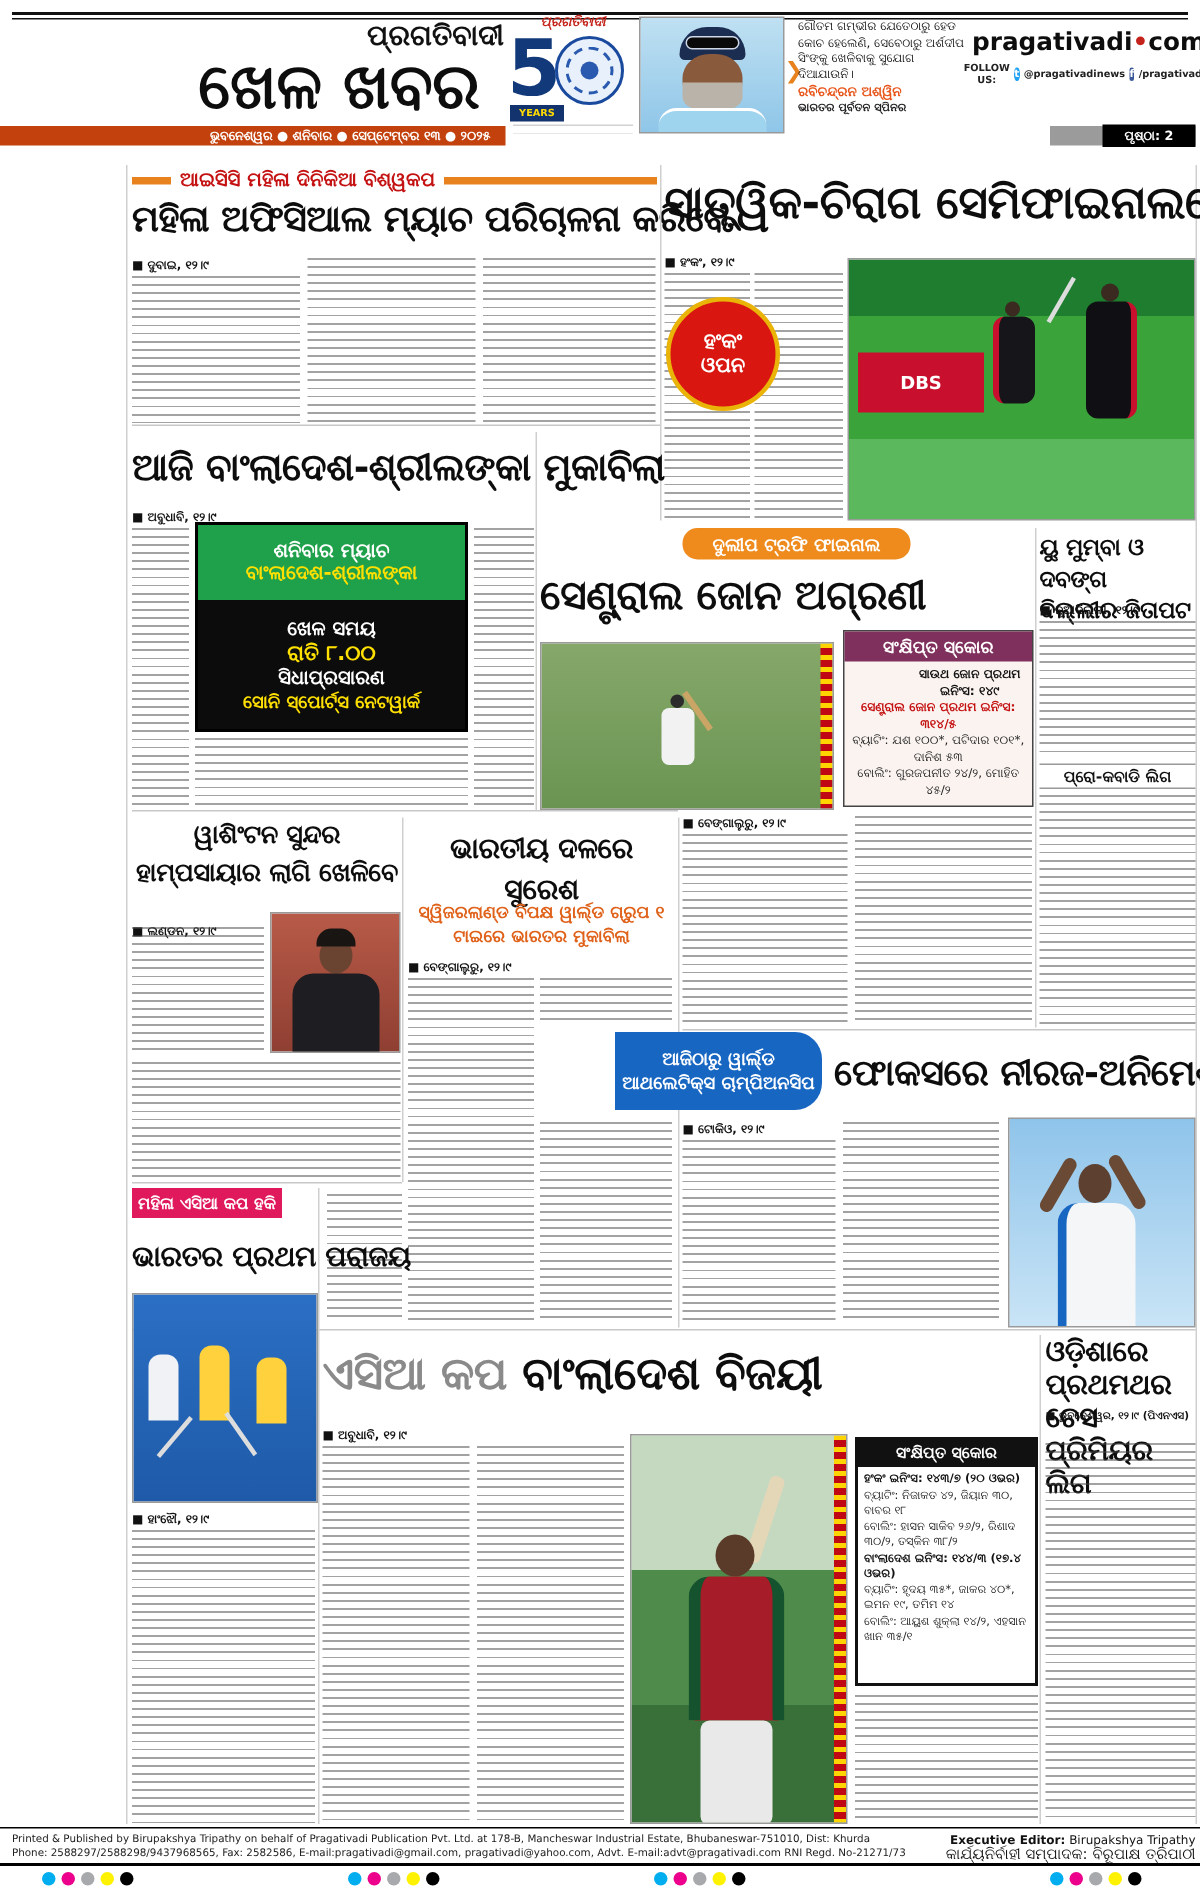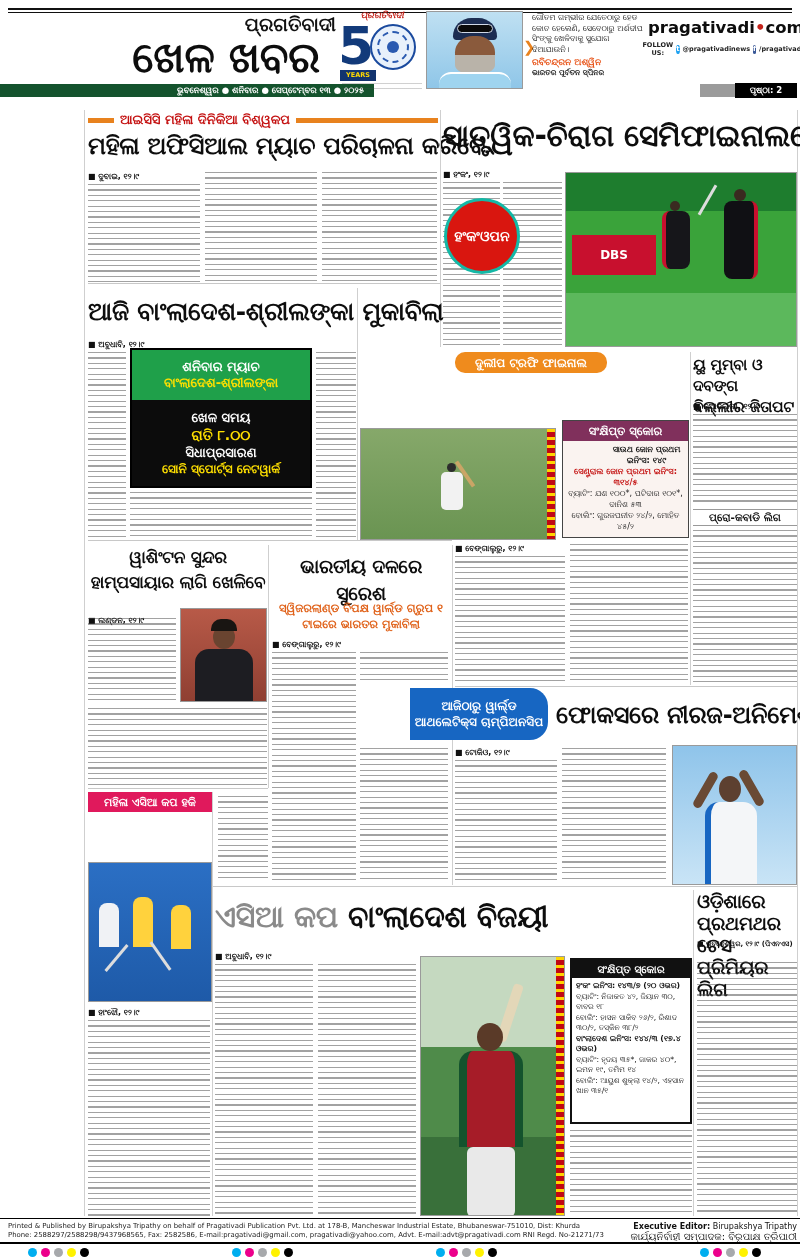--- a/index.html
+++ b/index.html
@@ -22,21 +22,21 @@
 <body>
 
 <div id="page">
 
   <div class="abs" style="left:8px;top:8px;width:784px;height:5px;border-top:2px solid #111;border-bottom:1px solid #111;"></div>
 
   <div class="abs" style="left:128px;top:13px;width:208px;text-align:right;font-size:19px;font-weight:900;color:#111;">ପ୍ରଗତିବାଦୀ</div>
 
   <div class="abs hl" style="left:112px;top:33px;width:228px;text-align:center;font-size:42px;line-height:50px;">ଖେଳ ଖବର</div>
 
-  <div class="abs" style="left:0;top:84px;width:374px;height:13px;background:#14532d;display:flex;align-items:center;justify-content:flex-end;padding-right:10px;">
+  <div class="abs" style="left:0;top:84px;width:337px;height:13px;background:#c2410c;display:flex;align-items:center;justify-content:flex-end;padding-right:10px;">
     <span style="color:#fff;font-size:8.5px;font-weight:700;">ଭୁବନେଶ୍ୱର ● ଶନିବାର ● ସେପ୍ଟେମ୍ବର ୧୩ ● ୨୦୨୫</span>
   </div>
   <div class="abs" style="left:700px;top:84px;width:97px;height:13px;background:#9b9b9b;"></div>
   <div class="abs" style="left:735px;top:83px;width:62px;height:15px;background:#000;color:#fff;font-size:8.5px;font-weight:700;display:flex;align-items:center;justify-content:center;">
     <span>ପୃଷ୍ଠା: 2</span>
   </div>
 
   <div class="abs" style="left:338px;top:10px;width:88px;height:78px;">
     <div style="text-align:center;color:#c4231b;font-size:9px;font-weight:700;font-style:italic;">ପ୍ରଗତିବାଦୀ</div>
     <div class="abs" style="left:0;top:8px;font-size:52px;font-weight:900;color:#123a7a;line-height:56px;">5</div>
@@ -91,21 +91,21 @@
   <div class="abs s" style="left:88px;top:184px;width:112px;height:98px;"></div>
   <div class="abs s" style="left:205px;top:172px;width:112px;height:110px;"></div>
   <div class="abs s" style="left:322px;top:172px;width:115px;height:110px;"></div>
   <div class="abs rule" style="left:88px;top:283px;width:352px;height:1px;"></div>
   <div class="abs vrule" style="left:440px;top:110px;height:237px;"></div>
 
   <div class="abs hl" style="left:443px;top:108px;width:354px;font-size:30px;line-height:56px;white-space:nowrap;">ସାତ୍ତ୍ୱିକ-ଚିରାଗ ସେମିଫାଇନାଲରେ</div>
   <div class="abs dl" style="left:443px;top:170px;width:120px;">■ ହଂକଂ, ୧୨।୯</div>
   <div class="abs s" style="left:443px;top:182px;width:57px;height:165px;"></div>
   <div class="abs s" style="left:503px;top:182px;width:59px;height:165px;"></div>
-  <div class="abs" style="left:444px;top:198px;width:76px;height:76px;border-radius:50%;background:#d9160f;border:3px solid #14b8a6;display:flex;flex-direction:row;align-items:center;justify-content:center;color:#fff;font-weight:900;">
+  <div class="abs" style="left:444px;top:198px;width:76px;height:76px;border-radius:50%;background:#d9160f;border:3px solid #eab308;display:flex;flex-direction:column;align-items:center;justify-content:center;color:#fff;font-weight:900;">
     <span style="font-size:14px;">ହଂକଂ</span>
     <span style="font-size:14px;">ଓପନ</span>
   </div>
   <div class="abs photo" style="left:565px;top:172px;width:232px;height:175px;background:linear-gradient(180deg,#1e7d2e 0 38px,#3aa33a 38px 120px,#5cb85c 120px);">
     <div class="abs" style="left:6px;top:62px;width:84px;height:40px;background:#c8102e;color:#fff;font-size:12px;font-weight:900;display:flex;align-items:center;justify-content:center;">
       <span>DBS</span>
     </div>
     <div class="abs" style="left:104px;top:28px;width:10px;height:10px;border-radius:50%;background:#3a2a20;"></div>
     <div class="abs" style="left:96px;top:38px;width:28px;height:58px;background:#16161a;border-radius:8px;border-left:4px solid #c8102e;"></div>
     <div class="abs" style="left:168px;top:16px;width:12px;height:12px;border-radius:50%;background:#3a2a20;"></div>
@@ -128,20 +128,21 @@
       <span style="color:#fff;font-size:13px;font-weight:800;">ସିଧାପ୍ରସାରଣ</span>
       <span style="color:#ffe000;font-size:12px;font-weight:800;">ସୋନି ସ୍ପୋର୍ଟ୍ସ ନେଟୱାର୍କ</span>
     </div>
   </div>
   <div class="abs s" style="left:130px;top:492px;width:182px;height:46px;"></div>
   <div class="abs vrule" style="left:357px;top:288px;height:252px;"></div>
 
   <div class="abs" style="left:455px;top:352px;width:152px;height:21px;background:#ef8b1d;border-radius:10px;color:#fff;font-size:12px;font-weight:800;display:flex;align-items:center;justify-content:center;">
     <span>ଦୁଲୀପ ଟ୍ରଫି ଫାଇନାଲ</span>
   </div>
+  <div class="abs hl" style="left:360px;top:376px;width:330px;font-size:27px;line-height:44px;white-space:nowrap;">ସେଣ୍ଟ୍ରାଲ ଜୋନ ଅଗ୍ରଣୀ</div>
   <div class="abs photo" style="left:360px;top:428px;width:196px;height:112px;background:linear-gradient(180deg,#86a86a,#6a9452);">
     <div class="abs" style="left:86px;top:34px;width:9px;height:9px;border-radius:50%;background:#2c2c2c;"></div>
     <div class="abs" style="left:80px;top:43px;width:22px;height:38px;background:#f2f2f2;border-radius:5px;"></div>
     <div class="abs" style="left:102px;top:30px;width:4px;height:30px;background:#caa566;transform:rotate(-35deg);"></div>
     <div class="capstrip"></div>
   </div>
   <div class="abs" style="left:562px;top:420px;width:127px;height:118px;border:1px solid #444;background:#faf3f0;">
     <div style="height:20px;background:#80305c;color:#fff;font-size:11.5px;font-weight:800;display:flex;align-items:center;justify-content:center;">
       <span>ସଂକ୍ଷିପ୍ତ ସ୍କୋର</span>
     </div>
@@ -210,24 +211,25 @@
   <div class="abs s" style="left:562px;top:748px;width:104px;height:134px;"></div>
   <div class="abs photo" style="left:672px;top:745px;width:125px;height:140px;background:linear-gradient(180deg,#8fc4ea,#c9e4f6);">
     <div class="abs" style="left:28px;top:24px;width:9px;height:40px;background:#6a4a34;transform:rotate(30deg);border-radius:5px;"></div>
     <div class="abs" style="left:74px;top:22px;width:9px;height:40px;background:#6a4a34;transform:rotate(-30deg);border-radius:5px;"></div>
     <div class="abs" style="left:46px;top:30px;width:22px;height:26px;border-radius:50%;background:#5d4030;"></div>
     <div class="abs" style="left:32px;top:56px;width:52px;height:84px;background:#f4f6f8;border-radius:14px 14px 0 0;border-left:6px solid #1766c2;"></div>
   </div>
 
   <div class="abs rule" style="left:88px;top:886px;width:709px;height:1px;"></div>
 
-  <div class="abs" style="left:88px;top:792px;width:124px;height:20px;background:#e0195c;color:#fff;font-size:11px;font-weight:800;display:flex;align-items:center;justify-content:center;">
+  <div class="abs" style="left:88px;top:792px;width:100px;height:20px;background:#e0195c;color:#fff;font-size:11px;font-weight:800;display:flex;align-items:center;justify-content:center;">
     <span>ମହିଳା ଏସିଆ କପ ହକି</span>
   </div>
   <div class="abs s" style="left:218px;top:796px;width:50px;height:84px;"></div>
+  <div class="abs hl" style="left:88px;top:818px;width:178px;font-size:19px;line-height:40px;white-space:nowrap;">ଭାରତର ପ୍ରଥମ ପରାଜୟ</div>
   <div class="abs photo" style="left:88px;top:862px;width:124px;height:140px;background:linear-gradient(180deg,#2b6fc4,#1e5aa8);">
     <div class="abs" style="left:10px;top:40px;width:20px;height:44px;background:#f0f2f5;border-radius:8px 8px 0 0;"></div>
     <div class="abs" style="left:44px;top:34px;width:20px;height:50px;background:#ffd23d;border-radius:8px 8px 0 0;"></div>
     <div class="abs" style="left:82px;top:42px;width:20px;height:44px;background:#ffd23d;border-radius:8px 8px 0 0;"></div>
     <div class="abs" style="left:26px;top:78px;width:3px;height:34px;background:#ddd;transform:rotate(40deg);"></div>
     <div class="abs" style="left:70px;top:76px;width:3px;height:34px;background:#ddd;transform:rotate(-35deg);"></div>
   </div>
   <div class="abs dl" style="left:88px;top:1008px;width:110px;">■ ହାଂଝୌ, ୧୨।୯</div>
   <div class="abs s" style="left:88px;top:1020px;width:122px;height:196px;"></div>
   <div class="abs vrule" style="left:212px;top:792px;height:424px;"></div>

